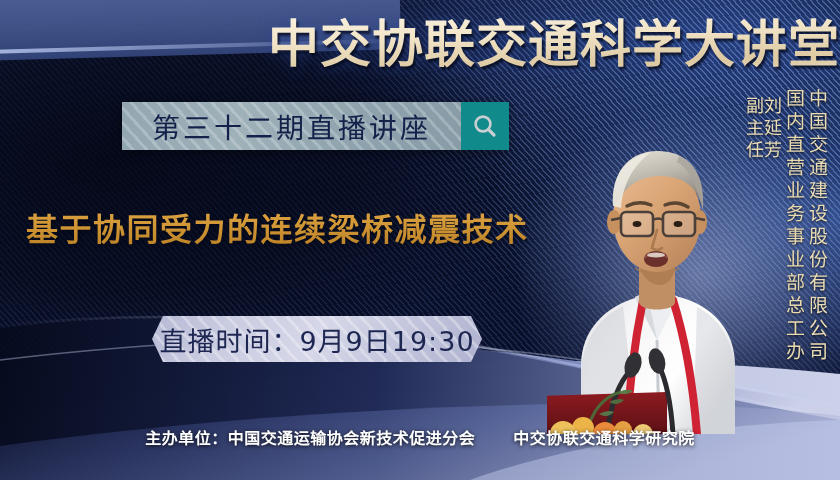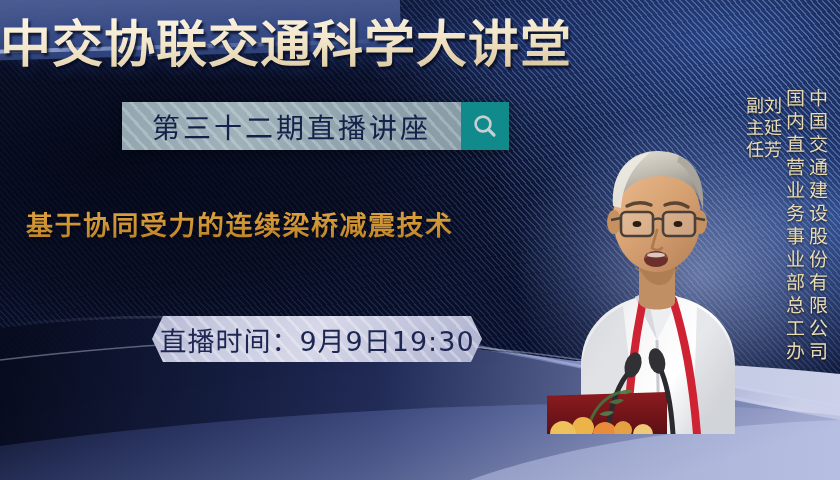--- a/index.html
+++ b/index.html
@@ -97,21 +97,21 @@
     width: 360px; height: 330px;
     background: radial-gradient(ellipse at 50% 50%, rgba(168,182,226,0.55) 0%, rgba(120,140,200,0.22) 48%, rgba(20,32,80,0) 74%);
     filter: blur(4px);
   }
 
   
   .main-title {
     position: absolute;
     left: 0; right: 0;
     top: 16px;
-    text-align: left;
+    text-align: right;
     font-family: "DejaVu Sans", "Liberation Sans", sans-serif;
     font-size: 51px;
     font-weight: 700;
     letter-spacing: 1px;
     line-height: 1.15;
     color: #eee1c6;
     background: linear-gradient(178deg, #fdf6e8 0%, #f1e4c7 42%, #ddc9a2 78%, #e9dcc0 100%);
     -webkit-background-clip: text;
             background-clip: text;
     -webkit-text-fill-color: transparent;
@@ -170,21 +170,21 @@
     justify-content: center;
   }
   .search-box svg { display:block; }
 
   
   .headline {
     position: absolute;
     left: 26px;
     top: 204px;
     font-family: "DejaVu Sans", "Liberation Sans", sans-serif;
-    font-size: 27px;
+    font-size: 32px;
     font-weight: 700;
     letter-spacing: 1.5px;
     color: #cf9433;
     background: linear-gradient(180deg, #e2a94a 0%, #cf9433 52%, #b87f25 100%);
     -webkit-background-clip: text;
             background-clip: text;
     -webkit-text-fill-color: transparent;
     filter: drop-shadow(1px 2px 2px rgba(2,5,18,0.8));
     white-space: nowrap;
   }
@@ -475,14 +475,19 @@
   <div class="vertical-info">
     <div class="vcol vcol-name">
       <span>刘延芳</span>
       <span class="v-gap"></span>
       <span>副主任</span>
     </div>
     <div class="vcol vcol-dept">国内直营业务事业部总工办</div>
     <div class="vcol vcol-company">中国交通建设股份有限公司</div>
   </div>
 
+  <div class="footer">
+    <span>主办单位：中国交通运输协会新技术促进分会</span>
+    <span class="gap-sep"></span>
+    <span>中交协联交通科学研究院</span>
+  </div>
 
 </div>
 
 </body></html>

